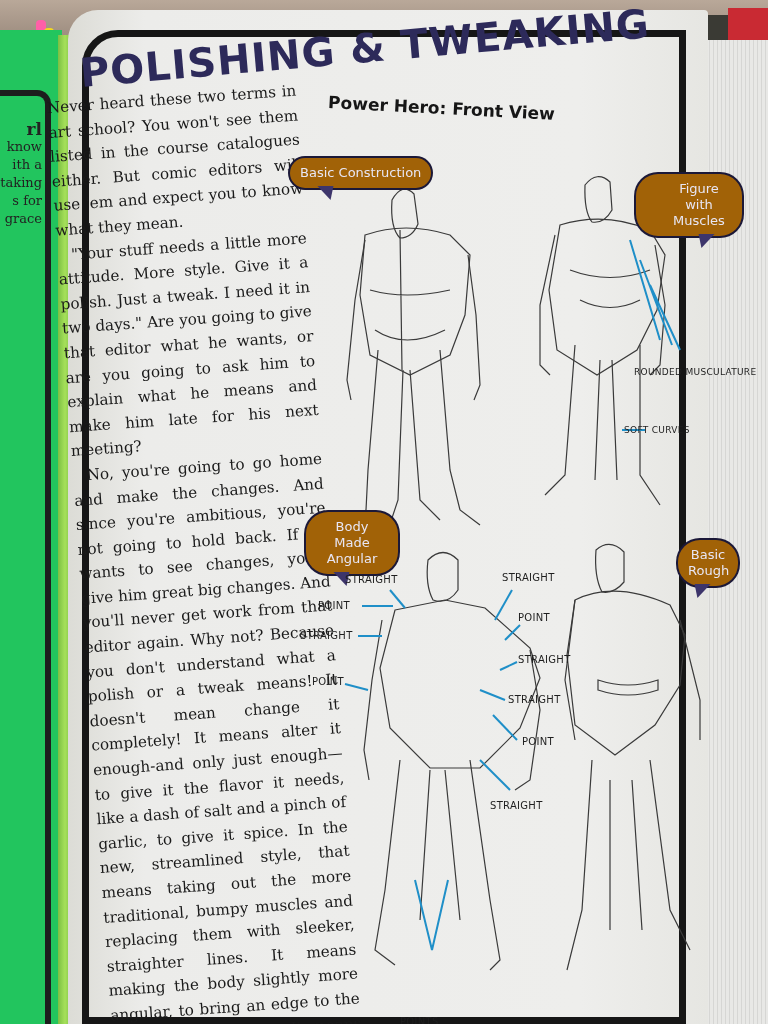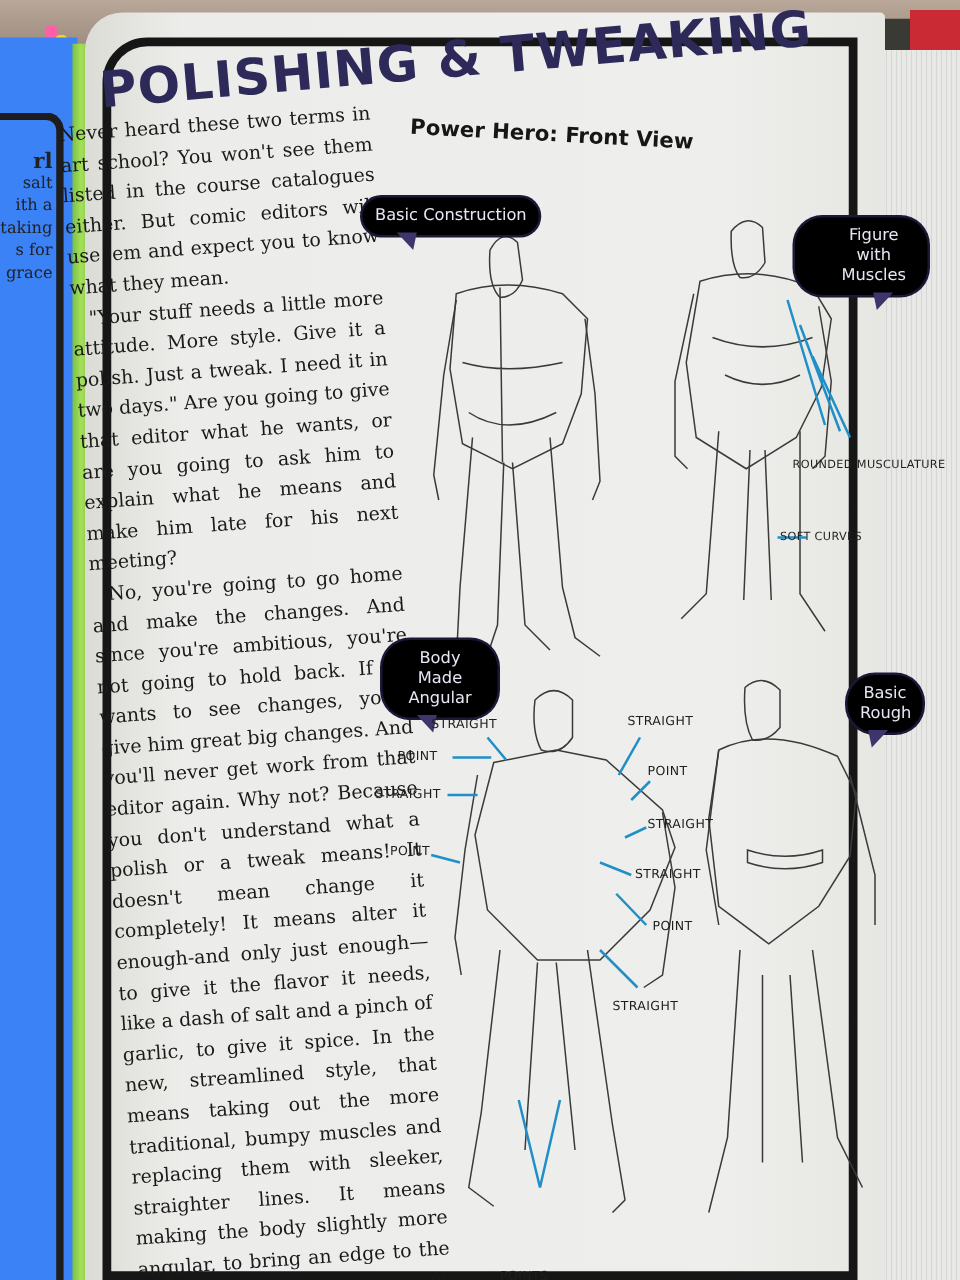--- a/index.html
+++ b/index.html
@@ -8,21 +8,21 @@
     background:#8a7868;
     font-family:"DejaVu Sans", sans-serif;
   }
   .top-bg { position:absolute; left:0; top:0; width:768px; height:60px;
     background:linear-gradient(#b9a899,#8c7c70); }
   .red-book { position:absolute; right:0; top:8px; width:40px; height:60px; background:#c92a33; }
   .dark-book { position:absolute; right:40px; top:15px; width:20px; height:50px; background:#3a3a34; }
   .page-stack { position:absolute; right:0; top:40px; width:70px; height:984px;
     background:repeating-linear-gradient(90deg,#e8e8e6 0 3px,#d6d6d4 3px 4px); }
   .left-page { position:absolute; left:0; top:30px; width:62px; height:994px;
-    background:#3b82f6; }
+    background:#22c55e; }
   .left-frame { position:absolute; left:-10px; top:60px; width:55px; height:964px;
     border:6px solid #1d1d1d; border-left:none; border-radius:0 14px 0 0; }
   .left-text { position:absolute; left:0; top:90px; width:42px;
     font-family:"DejaVu Serif", serif; font-size:13px; line-height:18px; color:#222; text-align:right; }
   .left-text .bold { font-weight:bold; font-size:17px; }
   .tabs { position:absolute; left:36px; top:20px; }
   .tab { position:absolute; width:10px; height:40px; border-radius:4px 4px 0 0; }
   .spine { position:absolute; left:58px; top:35px; width:14px; height:989px;
     background:linear-gradient(90deg,#7bc043,#a6e05a,#7bc043); }
   .page { position:absolute; left:68px; top:10px; width:640px; height:1014px;
@@ -33,21 +33,21 @@
   .title { position:absolute; left:82px; top:50px; font-family:"DejaVu Sans", sans-serif;
     font-weight:bold; font-size:40px; color:#2d2a5a; letter-spacing:1px;
     transform:rotate(-5deg); transform-origin:left bottom; white-space:nowrap; }
   .subtitle { position:absolute; left:328px; top:98px; font-family:"DejaVu Sans", sans-serif;
     font-weight:bold; font-size:17px; color:#161616; transform:rotate(3deg); white-space:nowrap; }
   .body-text { position:absolute; left:46px; top:96px; width:250px;
     font-family:"DejaVu Serif", serif; font-size:15.2px; line-height:24.6px; color:#1a1a1a;
     text-align:justify; transform:rotate(-4deg); transform-origin:left top; }
   .body-text p { margin:0; text-indent:14px; }
   .body-text p.first { text-indent:0; }
-  .bubble { position:absolute; background:#000000; color:#e8e6f4;
+  .bubble { position:absolute; background:#a16207; color:#e8e6f4;
     font-family:"DejaVu Sans", sans-serif; font-size:13px; line-height:16px; text-align:center;
     border-radius:22px; padding:7px 10px; box-shadow:0 0 0 2px #1b1838; }
   .bubble::after { content:""; position:absolute; width:0; height:0;
     border-left:8px solid transparent; border-right:8px solid transparent; border-top:14px solid #3d356b; }
   .bubble.tail-left::after { left:30px; bottom:-12px; transform:skewX(20deg); }
   .bubble.tail-right::after { right:30px; bottom:-12px; transform:skewX(-20deg); }
   .label { position:absolute; font-family:"DejaVu Sans", sans-serif; font-size:10px;
     color:#1e1e1e; letter-spacing:0.3px; white-space:nowrap; }
   .label.small { font-size:9px; line-height:12px; text-align:center; }
   svg.figs { position:absolute; left:0; top:0; }
@@ -63,21 +63,21 @@
 <div class="tabs">
   <div class="tab" style="left:0;top:0;background:#ff5fa8;"></div>
   <div class="tab" style="left:8px;top:8px;background:#f3d81f;"></div>
   <div class="tab" style="left:16px;top:14px;background:#24c0b4;"></div>
 </div>
 
 <div class="left-page">
   <div class="left-frame"></div>
   <div class="left-text">
     <div class="bold">rl</div>
-    <div>salt</div>
+    <div>know</div>
     <div>ith a</div>
     <div>taking</div>
     <div>s for</div>
     <div>grace</div>
   </div>
 </div>
 <div class="spine"></div>
 
 <div class="page"></div>
 <div class="frame"></div>

